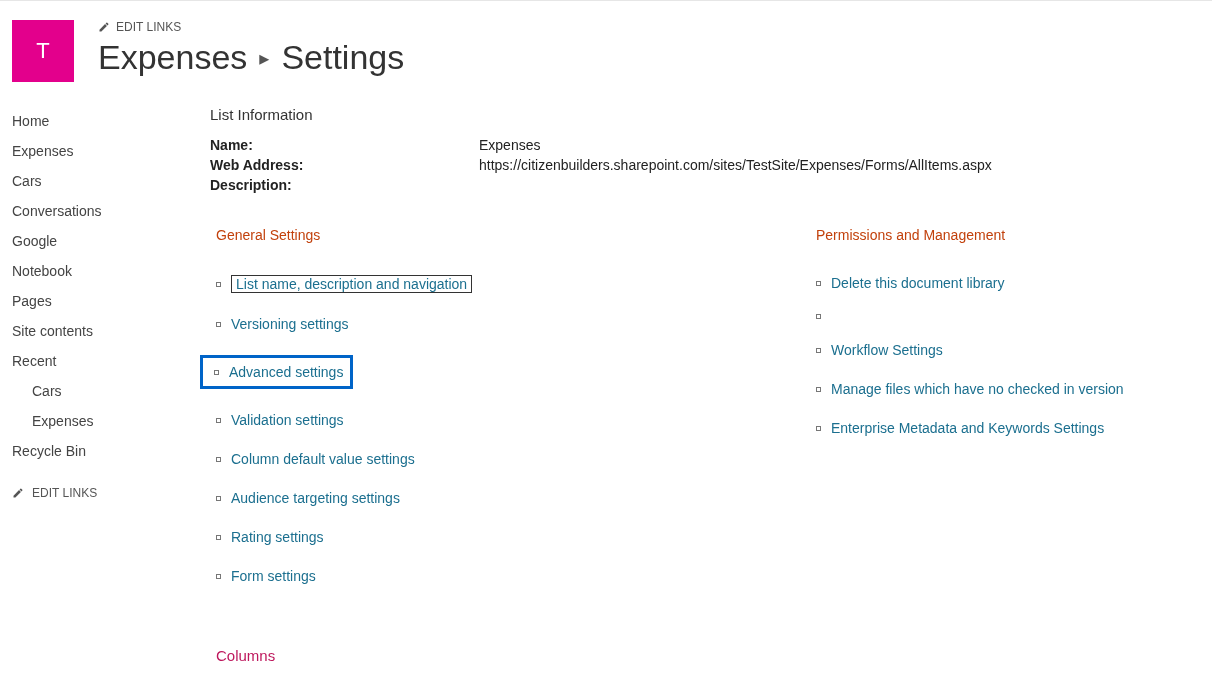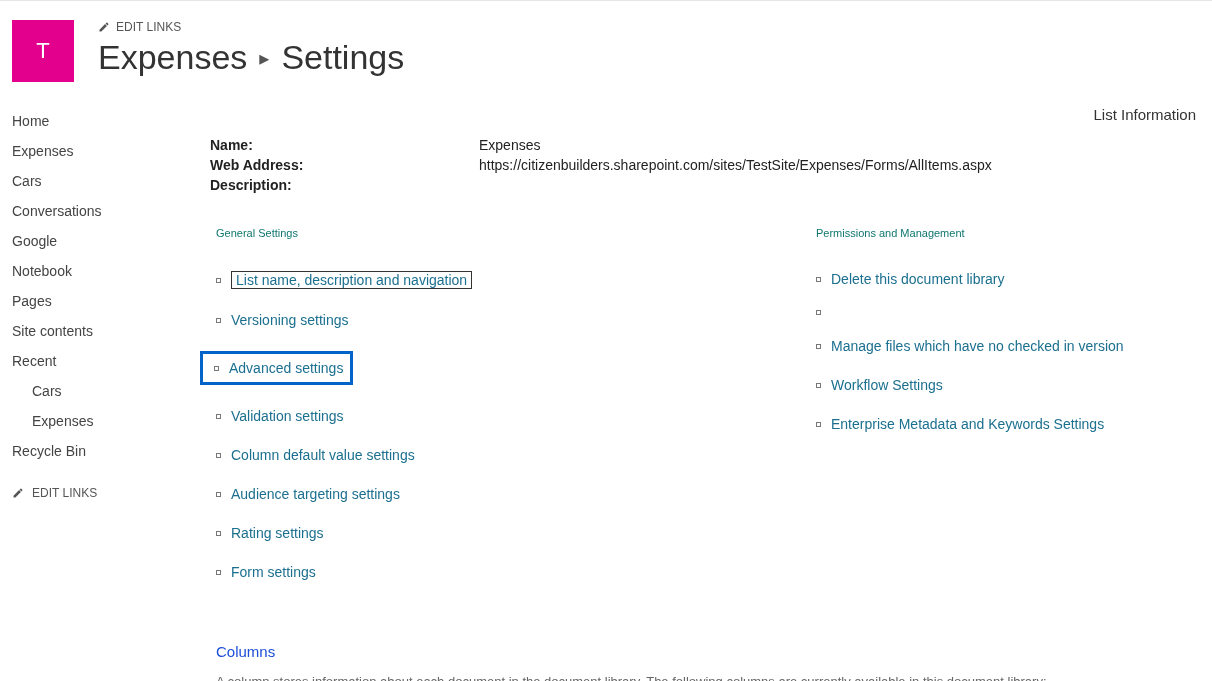--- a/index.html
+++ b/index.html
@@ -95,21 +95,20 @@
       margin-right: 8px;
     }
     .main {
       flex: 1;
       padding-right: 16px;
     }
     .section-title {
       font-size: 15px;
       color: #333;
       margin-bottom: 12px;
-      text-align: right;
     }
     .info-row {
       display: flex;
       padding: 2px 0;
     }
     .info-label {
       width: 269px;
       font-weight: 600;
       color: #222;
       font-size: 14px;
@@ -122,22 +121,22 @@
       display: flex;
       margin-top: 32px;
     }
     .settings-col {
       width: 600px;
     }
     .perms-col {
       flex: 1;
     }
     .col-title {
-      font-size: 11px;
-      color: #0f766e;
+      font-size: 14px;
+      color: #c2410c;
       margin-bottom: 32px;
       padding-left: 6px;
     }
     .setting-link-row {
       display: flex;
       align-items: center;
       padding-left: 6px;
       margin-bottom: 23px;
       text-align: right;
     }
@@ -168,21 +167,21 @@
     }
     .boxed-thick .bullet {
       margin-left: 4px;
     }
     .columns-section {
       margin-top: 40px;
       padding-left: 6px;
     }
     .columns-section .col-heading {
       font-size: 15px;
-      color: #1d4ed8;
+      color: #be185d;
       margin-bottom: 14px;
     }
     .columns-section .col-desc {
       font-size: 13px;
       color: #666;
     }
     .pencil svg {
       display: block;
     }
   </style>
@@ -312,26 +311,26 @@
           <span class="bullet"></span>
           <a class="setting-link">Delete this document library</a>
         </div>
 
         <div class="setting-link-row">
           <span class="bullet"></span>
         </div>
 
         <div class="setting-link-row">
           <span class="bullet"></span>
+          <a class="setting-link">Workflow Settings</a>
+        </div>
+
+        <div class="setting-link-row">
+          <span class="bullet"></span>
           <a class="setting-link">Manage files which have no checked in version</a>
-        </div>
-
-        <div class="setting-link-row">
-          <span class="bullet"></span>
-          <a class="setting-link">Workflow Settings</a>
         </div>
 
         <div class="setting-link-row">
           <span class="bullet"></span>
           <a class="setting-link">Enterprise Metadata and Keywords Settings</a>
         </div>
       </div>
     </div>
 
     <div class="columns-section">

